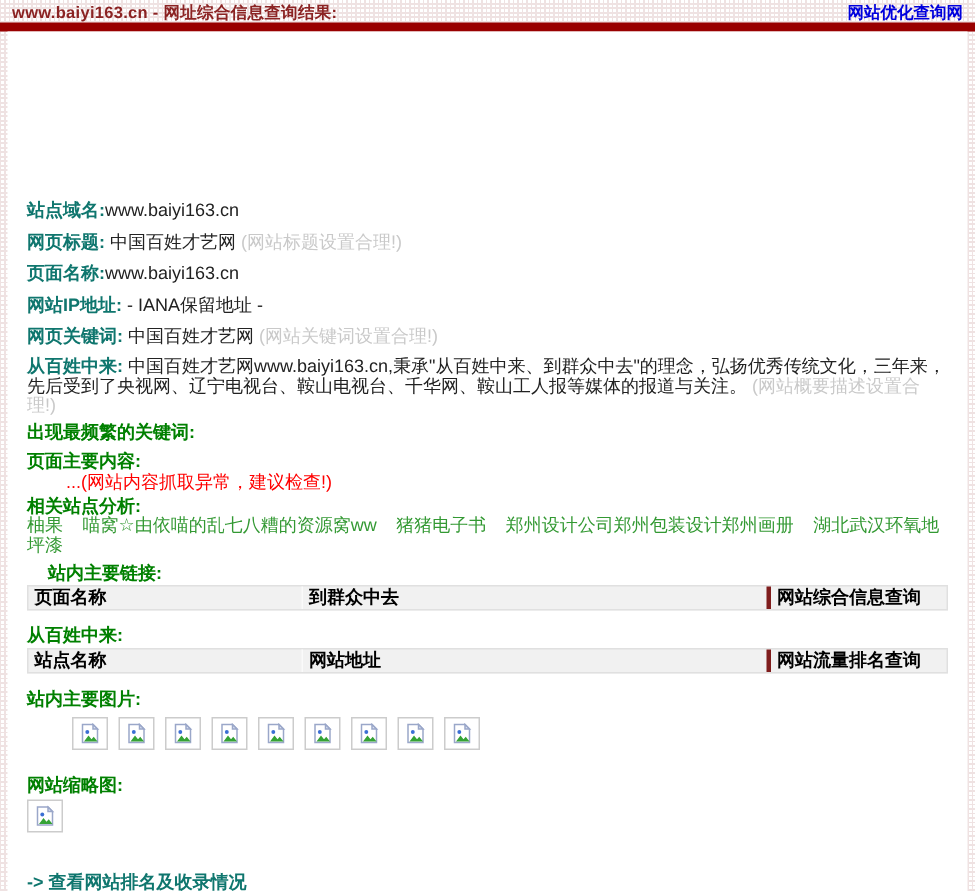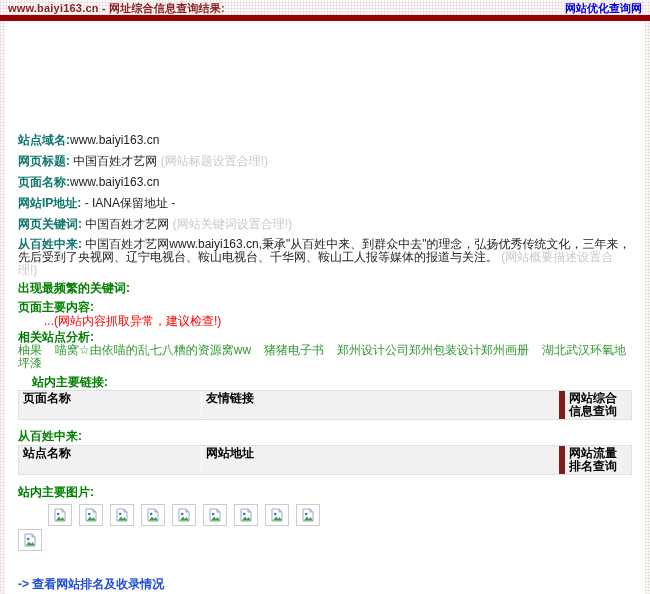--- a/index.html
+++ b/index.html
@@ -37,33 +37,33 @@
   .related-links { line-height: 13px; }
   .related-links a { color: #339933; text-decoration: none; margin-right: 13px; }
   .s4 { margin-top: 5px; padding-left: 14px; }
   .bar {
     display: flex; background: #f1f1f1; border: 1px solid #e0e0e0;
     font-weight: bold; color: #000; margin-top: 1px; line-height: 13px;
   }
   .bar .c { padding: 1px 4px; }
   .c1 { width: 182px; }
   .c2 { width: 310px; border-left: 1px solid #fafafa; }
-  .c3 { flex: 1; border-left: 6px solid #7f1d1d; margin-left: 48px; }
+  .c3 { flex: 1; border-left: 3px solid #7f1d1d; }
   .s5 { margin-top: 9px; }
   .b2 { margin-top: 2px; }
   .s6 { margin-top: 10px; }
   .imgrow { display: flex; gap: 7px; padding-left: 30px; margin-top: 5px; }
   .imgbox {
     width: 24px; height: 22px; border: 1px solid #cccccc; background: #ffffff;
     display: flex; align-items: center; justify-content: center; flex: 0 0 auto;
   }
   .s7 { margin-top: 16px; }
   .thumbwrap { margin-top: 3px; }
   .rankwrap { margin-top: 26px; line-height: 14px; }
-  .rankwrap a { color: #1d4ed8; font-weight: bold; text-decoration: none; }
+  .rankwrap a { color: #0f766e; font-weight: bold; text-decoration: none; }
   .visitor { width: 476px; margin-left: 94px; margin-top: 6px; }
   .visitor-title { text-align: center; font-weight: bold; color: #000; line-height: 14px; }
 </style>
 </head>
 <body>
 
 <div class="topbar">
   <span class="topbar-title">www.baiyi163.cn - 网址综合信息查询结果:</span>
   <a href="#">网站优化查询网</a>
 </div>
@@ -104,21 +104,21 @@
   <div class="warning">...(网站内容抓取异常，建议检查!)</div>
 
   <div class="sec s3">相关站点分析:</div>
   <div class="related-links">
     <a href="#">柚果</a><a href="#">喵窝☆由依喵的乱七八糟的资源窝ww</a><a href="#">猪猪电子书</a><a href="#">郑州设计公司郑州包装设计郑州画册</a><a href="#">湖北武汉环氧地坪漆</a>
   </div>
 
   <div class="sec s4">站内主要链接:</div>
   <div class="bar">
     <div class="c c1">页面名称</div>
-    <div class="c c2">友情链接</div>
+    <div class="c c2">到群众中去</div>
     <div class="c c3">网站综合信息查询</div>
   </div>
 
   <div class="sec s5">从百姓中来:</div>
   <div class="bar b2">
     <div class="c c1">站点名称</div>
     <div class="c c2">网站地址</div>
     <div class="c c3">网站流量排名查询</div>
   </div>
 
@@ -191,20 +191,21 @@
     <span class="imgbox">
         <svg width="13" height="14" viewBox="0 0 13 14">
           <path d="M1 1 h7 l3 3 v9 h-10 z" fill="#fff" stroke="#9aa7c9"></path>
           <path d="M8 1 l3 3 h-3 z" fill="#dfe6f5" stroke="#9aa7c9"></path>
           <circle cx="4.2" cy="6" r="1.3" fill="#3b6fd4"></circle>
           <path d="M2 12.4 l3-4 2 2.5 1.5-1.8 2.5 3.3 z" fill="#35a335"></path>
         </svg>
       </span>
   </div>
 
+  <div class="sec s7">网站缩略图:</div>
   <div class="thumbwrap">
     <span class="imgbox">
         <svg width="13" height="14" viewBox="0 0 13 14">
           <path d="M1 1 h7 l3 3 v9 h-10 z" fill="#fff" stroke="#9aa7c9"></path>
           <path d="M8 1 l3 3 h-3 z" fill="#dfe6f5" stroke="#9aa7c9"></path>
           <circle cx="4.2" cy="6" r="1.3" fill="#3b6fd4"></circle>
           <path d="M2 12.4 l3-4 2 2.5 1.5-1.8 2.5 3.3 z" fill="#35a335"></path>
         </svg>
       </span>
   </div>

